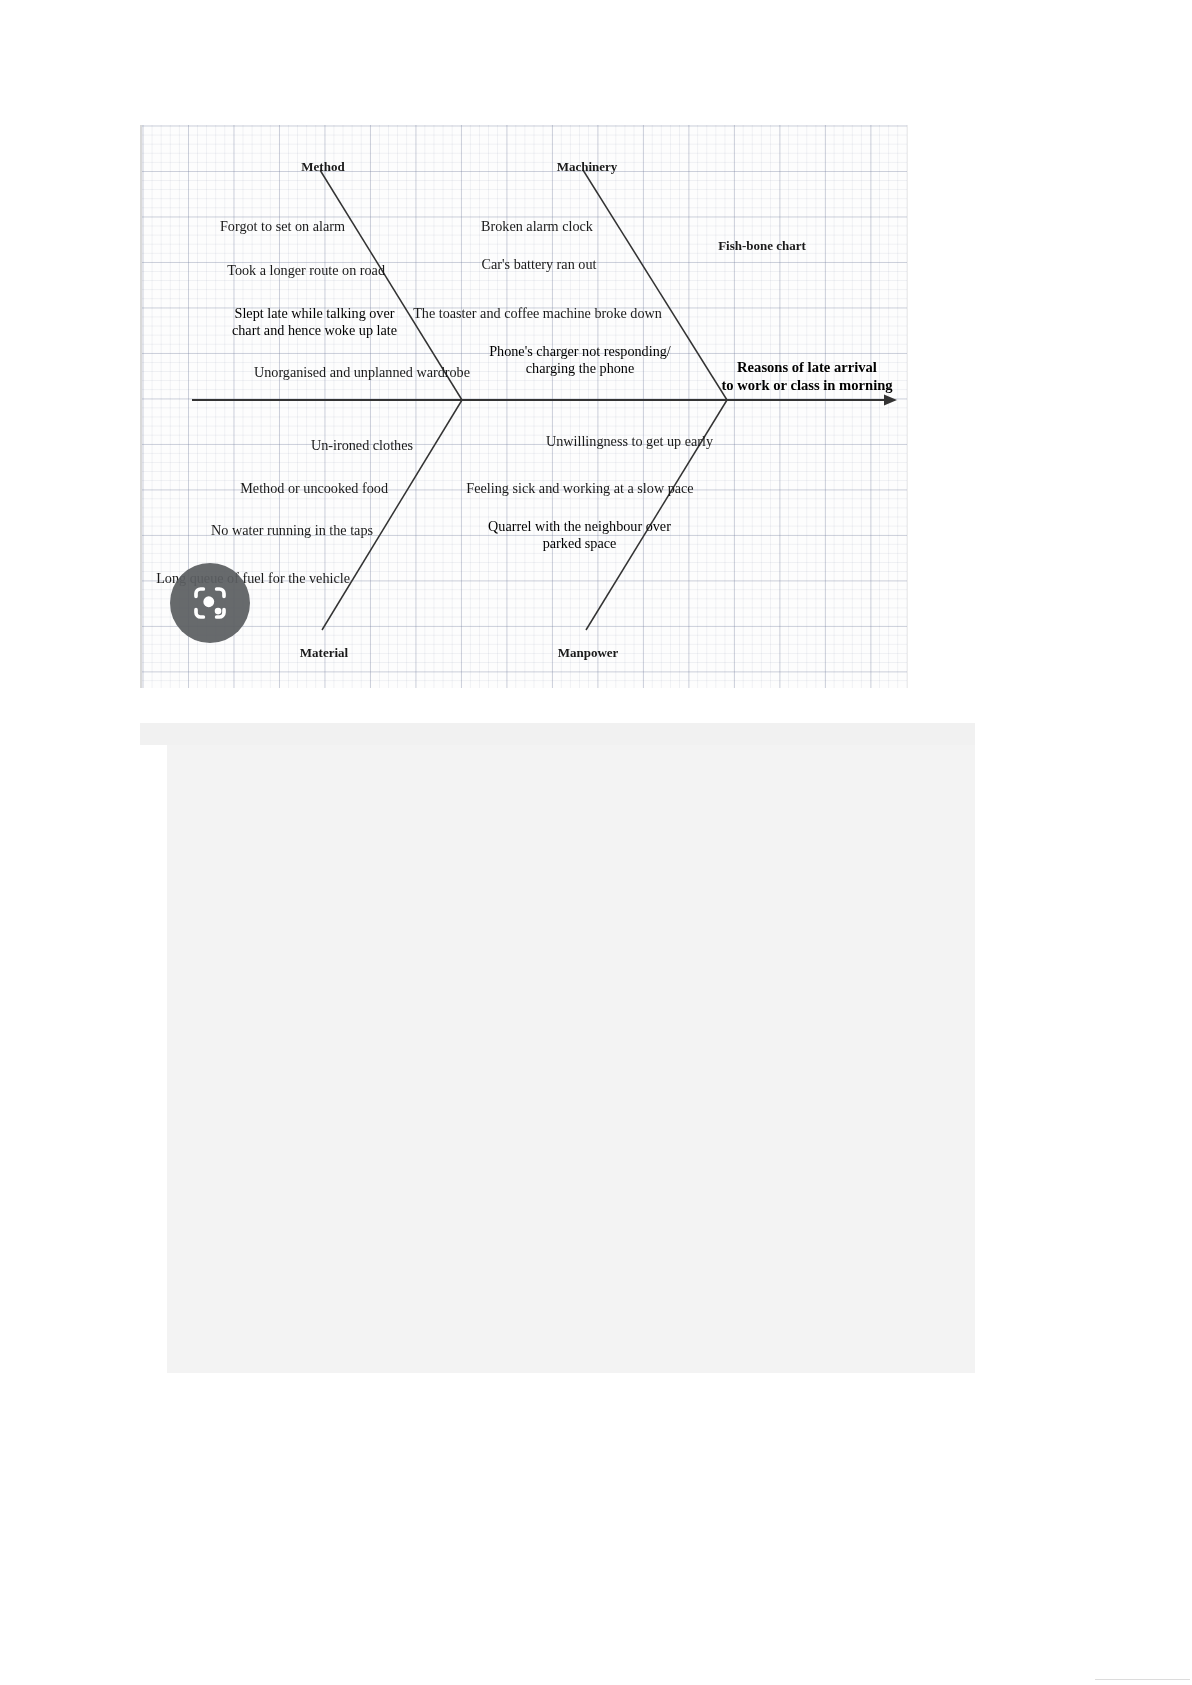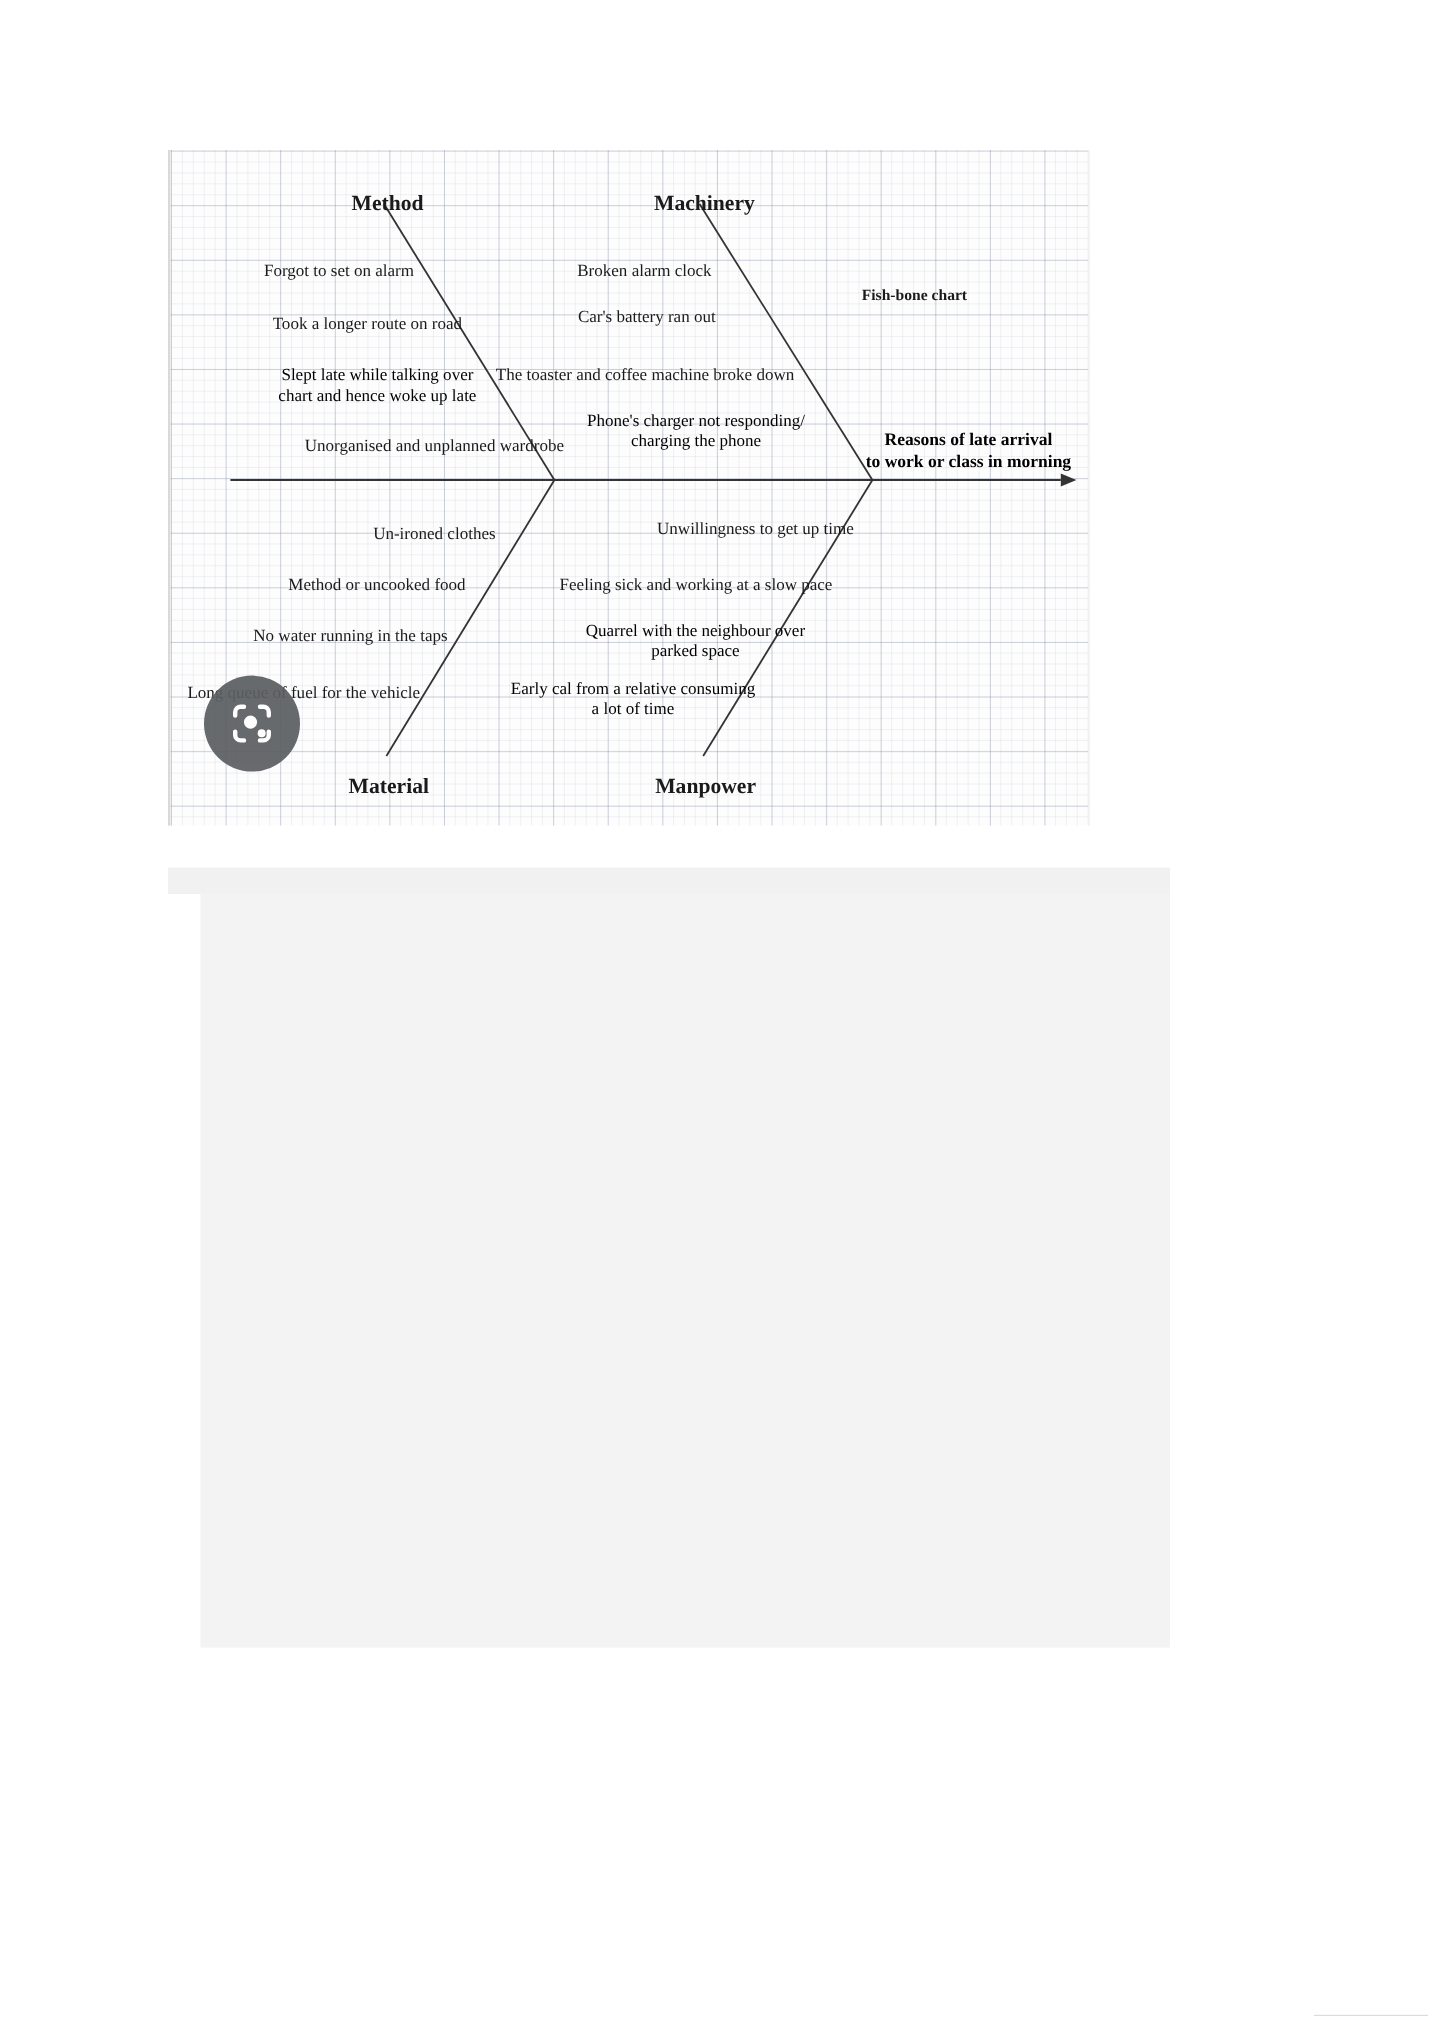--- a/index.html
+++ b/index.html
@@ -45,21 +45,21 @@
   .lbl {
     position: absolute;
     color: #1a1a1a;
     line-height: 1.22;
     white-space: nowrap;
   }
   .cause {
     font-size: 14.2px;
   }
   .cat {
-    font-size: 18px;
+    font-size: 13px;
     font-weight: bold;
   }
   .chart-title {
     font-size: 13px;
     font-weight: bold;
   }
   .effect {
     font-size: 14.6px;
     font-weight: bold;
     line-height: 1.25;
@@ -166,33 +166,29 @@
   </div>
 
   <div class="lbl cause tr" style="left:0px; top:312px; width:271px;">Un-ironed clothes</div>
 
   <div class="lbl cause tr" style="left:0px; top:355px; width:246px;">Method or uncooked food</div>
 
   <div class="lbl cause tr" style="left:0px; top:397px; width:231px;">No water running in the taps</div>
 
   <div class="lbl cause tr" style="left:0px; top:445px; width:208px;">Long queue of fuel for the vehicle</div>
 
-  <div class="lbl cause tc" style="left:365px; top:308px; width:245px;">Unwillingness to get up time</div>
+  <div class="lbl cause tc" style="left:365px; top:308px; width:245px;">Unwillingness to get up early</div>
 
   <div class="lbl cause tc" style="left:288px; top:355px; width:300px;">Feeling sick and working at a slow pace</div>
 
   <div class="cause tc" style="position:absolute; left:315px; top:393px; width:245px;">
     <div>Quarrel with the neighbour over</div>
     <div>parked space</div>
   </div>
 
-  <div class="cause tc" style="position:absolute; left:258px; top:441px; width:255px;">
-    <div>Early cal from a relative consuming</div>
-    <div>a lot of time</div>
-  </div>
 </div>
 
 <div id="lens-button" title="Search with Google Lens">
   <svg width="42" height="42" viewBox="0 0 24 24">
     <path d="M4 8.2V6.6C4 5.2 5.2 4 6.6 4h1.6" fill="none" stroke="#ffffff" stroke-width="2.1" stroke-linecap="round"></path>
     <path d="M15.8 4h1.6C18.8 4 20 5.2 20 6.6v1.6" fill="none" stroke="#ffffff" stroke-width="2.1" stroke-linecap="round"></path>
     <path d="M20 15.8v1.6c0 1.4-1.2 2.6-2.6 2.6h-1.6" fill="none" stroke="#ffffff" stroke-width="2.1" stroke-linecap="round"></path>
     <path d="M8.2 20H6.6C5.2 20 4 18.8 4 17.4v-1.6" fill="none" stroke="#ffffff" stroke-width="2.1" stroke-linecap="round"></path>
     <circle cx="11.3" cy="11.3" r="3.1" fill="#ffffff"></circle>
     <circle cx="16.6" cy="16.6" r="1.9" fill="#ffffff"></circle>

